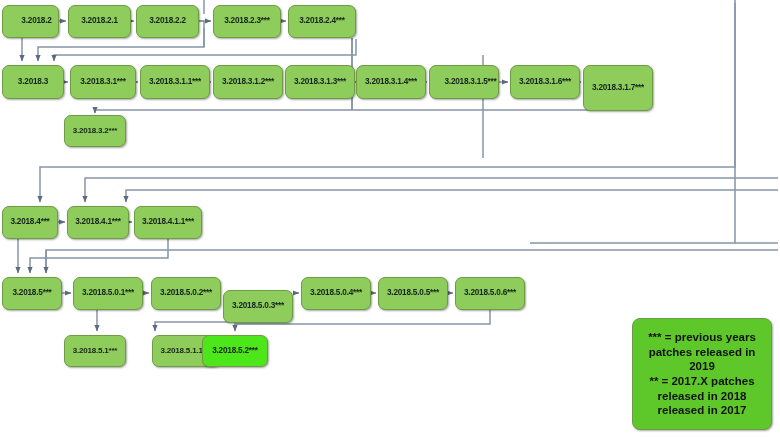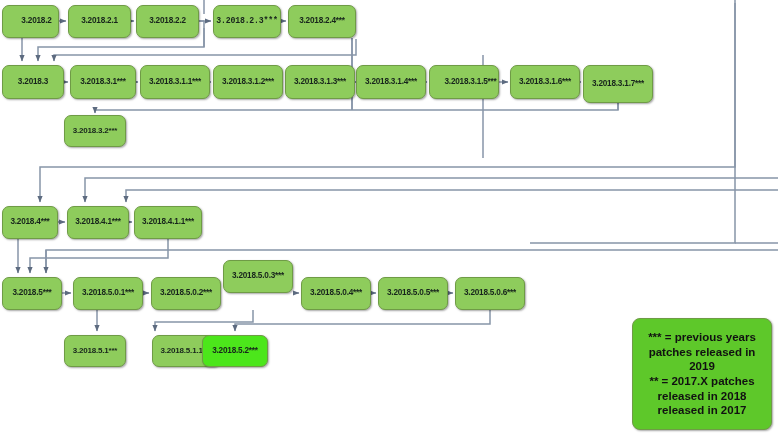--- a/index.html
+++ b/index.html
@@ -131,21 +131,21 @@
   <div id="nodes">
       <div class="node" style="left: 2px; top: 5px; width: 57px; height: 33px; font-size: 8.2px; padding-left: 12px;">
         <span>3.2018.2</span>
       </div>
       <div class="node" style="left: 68px; top: 5px; width: 63px; height: 33px; font-size: 8.2px;">
         <span>3.2018.2.1</span>
       </div>
       <div class="node" style="left: 136px; top: 5px; width: 63px; height: 33px; font-size: 8.2px;">
         <span>3.2018.2.2</span>
       </div>
-      <div class="node" style="left: 213px; top: 5px; width: 68px; height: 33px; font-size: 8.2px; font-family: Liberation Mono, monospace;">
+      <div class="node" style="left: 213px; top: 5px; width: 68px; height: 33px; font-size: 8.2px;">
         <span>3.2018.2.3***</span>
       </div>
       <div class="node" style="left: 288px; top: 5px; width: 68px; height: 33px; font-size: 8.2px;">
         <span>3.2018.2.4***</span>
       </div>
       <div class="node" style="left: 2px; top: 65px; width: 62px; height: 34px; font-size: 8.2px;">
         <span>3.2018.3</span>
       </div>
       <div class="node" style="left: 70px; top: 65px; width: 66px; height: 34px; font-size: 8.2px;">
         <span>3.2018.3.1***</span>
@@ -161,21 +161,21 @@
       </div>
       <div class="node" style="left: 356px; top: 65px; width: 70px; height: 34px; font-size: 8.2px;">
         <span>3.2018.3.1.4***</span>
       </div>
       <div class="node" style="left: 429px; top: 65px; width: 70px; height: 34px; font-size: 8.2px; padding-left: 13px;">
         <span>3.2018.3.1.5***</span>
       </div>
       <div class="node" style="left: 510px; top: 65px; width: 70px; height: 34px; font-size: 8.2px;">
         <span>3.2018.3.1.6***</span>
       </div>
-      <div class="node" style="left: 583px; top: 65px; width: 70px; height: 38px; font-size: 8.2px;">
+      <div class="node" style="left: 583px; top: 65px; width: 70px; height: 46px; font-size: 8.2px;">
         <span>3.2018.3.1.7***</span>
       </div>
       <div class="node" style="left: 64px; top: 115px; width: 62px; height: 32px; font-size: 8px;">
         <span>3.2018.3.2***</span>
       </div>
       <div class="node" style="left: 2px; top: 206px; width: 56px; height: 33px; font-size: 8.2px;">
         <span>3.2018.4***</span>
       </div>
       <div class="node" style="left: 67px; top: 206px; width: 62px; height: 33px; font-size: 8.2px;">
         <span>3.2018.4.1***</span>
@@ -185,21 +185,21 @@
       </div>
       <div class="node" style="left: 2px; top: 277px; width: 60px; height: 33px; font-size: 8.2px;">
         <span>3.2018.5***</span>
       </div>
       <div class="node" style="left: 73px; top: 277px; width: 70px; height: 33px; font-size: 8.2px;">
         <span>3.2018.5.0.1***</span>
       </div>
       <div class="node" style="left: 151px; top: 277px; width: 70px; height: 33px; font-size: 8.2px;">
         <span>3.2018.5.0.2***</span>
       </div>
-      <div class="node" style="left: 223px; top: 260px; width: 70px; height: 33px; font-size: 8.2px; justify-content: center;">
+      <div class="node" style="left: 223px; top: 290px; width: 70px; height: 33px; font-size: 8.2px; justify-content: center;">
         <span>3.2018.5.0.3***</span>
       </div>
       <div class="node" style="left: 301px; top: 277px; width: 70px; height: 33px; font-size: 8.2px;">
         <span>3.2018.5.0.4***</span>
       </div>
       <div class="node" style="left: 378px; top: 277px; width: 70px; height: 33px; font-size: 8.2px;">
         <span>3.2018.5.0.5***</span>
       </div>
       <div class="node" style="left: 455px; top: 277px; width: 70px; height: 33px; font-size: 8.2px;">
         <span>3.2018.5.0.6***</span>

